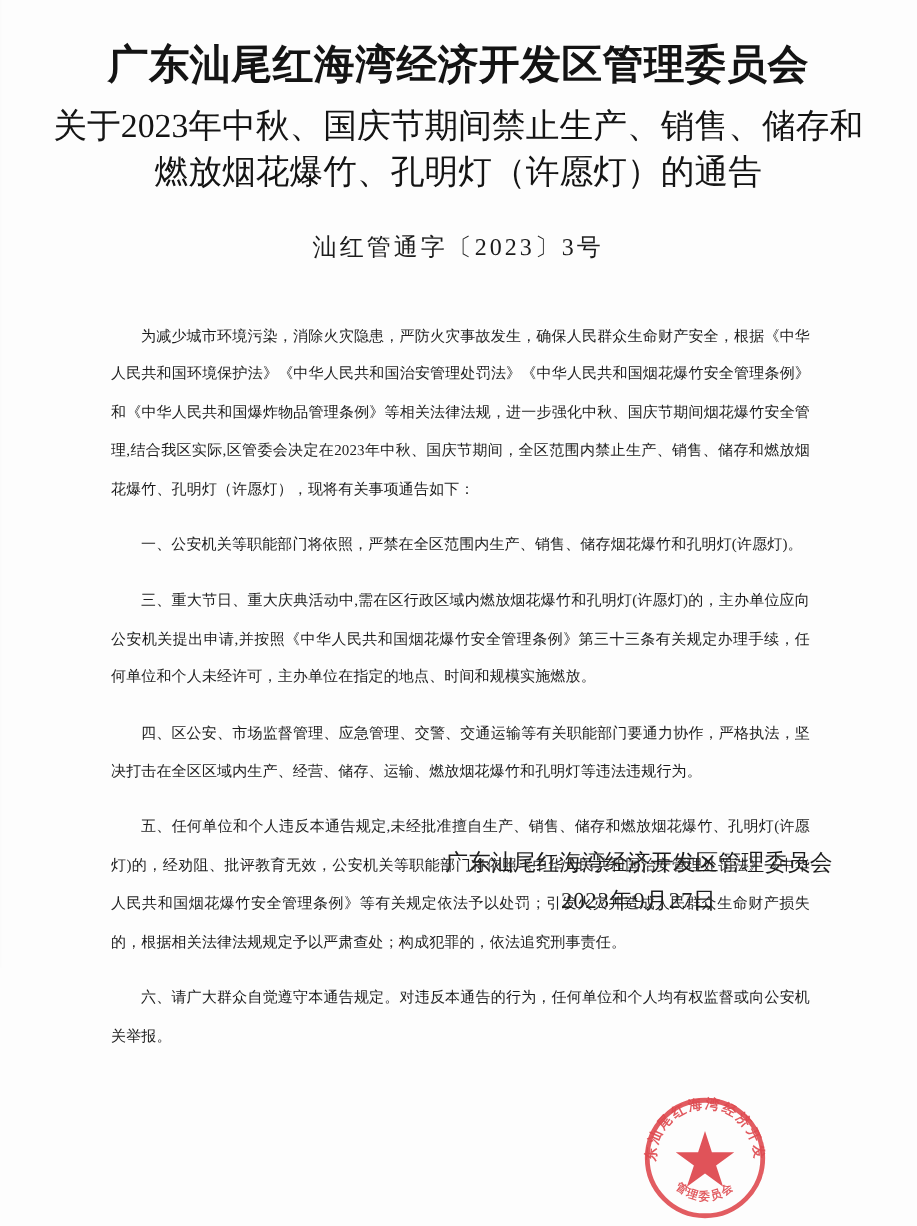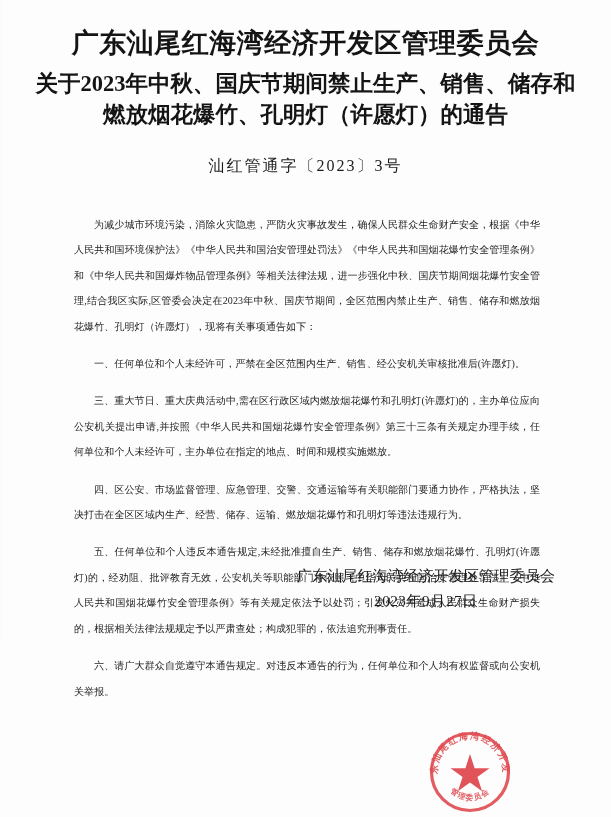--- a/index.html
+++ b/index.html
@@ -32,21 +32,21 @@
     font-size: 27px;
     line-height: 34px;
     letter-spacing: 0.5px;
     color: #141414;
     margin: 0;
     padding: 26px 20px 0 20px;
     white-space: nowrap;
   }
   .title-sub {
     text-align: center;
-    font-weight: bold;
+    font-weight: normal;
     font-size: 22.5px;
     line-height: 31px;
     color: #141414;
     margin: 0;
     padding: 8px 32px 0 32px;
   }
   .doc-number {
     text-align: center;
     font-size: 16px;
     line-height: 22px;
@@ -104,21 +104,21 @@
 <div class="page">
 
   <h1 class="title-main">广东汕尾红海湾经济开发区管理委员会</h1>
 
   <h2 class="title-sub">关于2023年中秋、国庆节期间禁止生产、销售、储存和燃放烟花爆竹、孔明灯（许愿灯）的通告</h2>
 
   <div class="doc-number">汕红管通字〔2023〕3号</div>
 
   <div class="body-wrap">
     <p class="para">为减少城市环境污染，消除火灾隐患，严防火灾事故发生，确保人民群众生命财产安全，根据《中华人民共和国环境保护法》《中华人民共和国治安管理处罚法》《中华人民共和国烟花爆竹安全管理条例》和《中华人民共和国爆炸物品管理条例》等相关法律法规，进一步强化中秋、国庆节期间烟花爆竹安全管理,结合我区实际,区管委会决定在2023年中秋、国庆节期间，全区范围内禁止生产、销售、储存和燃放烟花爆竹、孔明灯（许愿灯），现将有关事项通告如下：</p>
-    <p class="para">一、任何单位和个人未经许可，严禁在全区范围内生产、销售、经公安机关审核批准后(许愿灯)。</p>
+    <p class="para">一、公安机关等职能部门将依照，严禁在全区范围内生产、销售、储存烟花爆竹和孔明灯(许愿灯)。</p>
     <p class="para">三、重大节日、重大庆典活动中,需在区行政区域内燃放烟花爆竹和孔明灯(许愿灯)的，主办单位应向公安机关提出申请,并按照《中华人民共和国烟花爆竹安全管理条例》第三十三条有关规定办理手续，任何单位和个人未经许可，主办单位在指定的地点、时间和规模实施燃放。</p>
     <p class="para">四、区公安、市场监督管理、应急管理、交警、交通运输等有关职能部门要通力协作，严格执法，坚决打击在全区区域内生产、经营、储存、运输、燃放烟花爆竹和孔明灯等违法违规行为。</p>
     <p class="para">五、任何单位和个人违反本通告规定,未经批准擅自生产、销售、储存和燃放烟花爆竹、孔明灯(许愿灯)的，经劝阻、批评教育无效，公安机关等职能部门将依照《中华人民共和国治安管理处罚法》《中华人民共和国烟花爆竹安全管理条例》等有关规定依法予以处罚；引发火灾并造成人民群众生命财产损失的，根据相关法律法规规定予以严肃查处；构成犯罪的，依法追究刑事责任。</p>
     <p class="para">六、请广大群众自觉遵守本通告规定。对违反本通告的行为，任何单位和个人均有权监督或向公安机关举报。</p>
 
   </div>
 
   <div class="seal">
     <svg width="90" height="90" viewBox="0 0 90 90" xmlns="http://www.w3.org/2000/svg">
       <defs>

